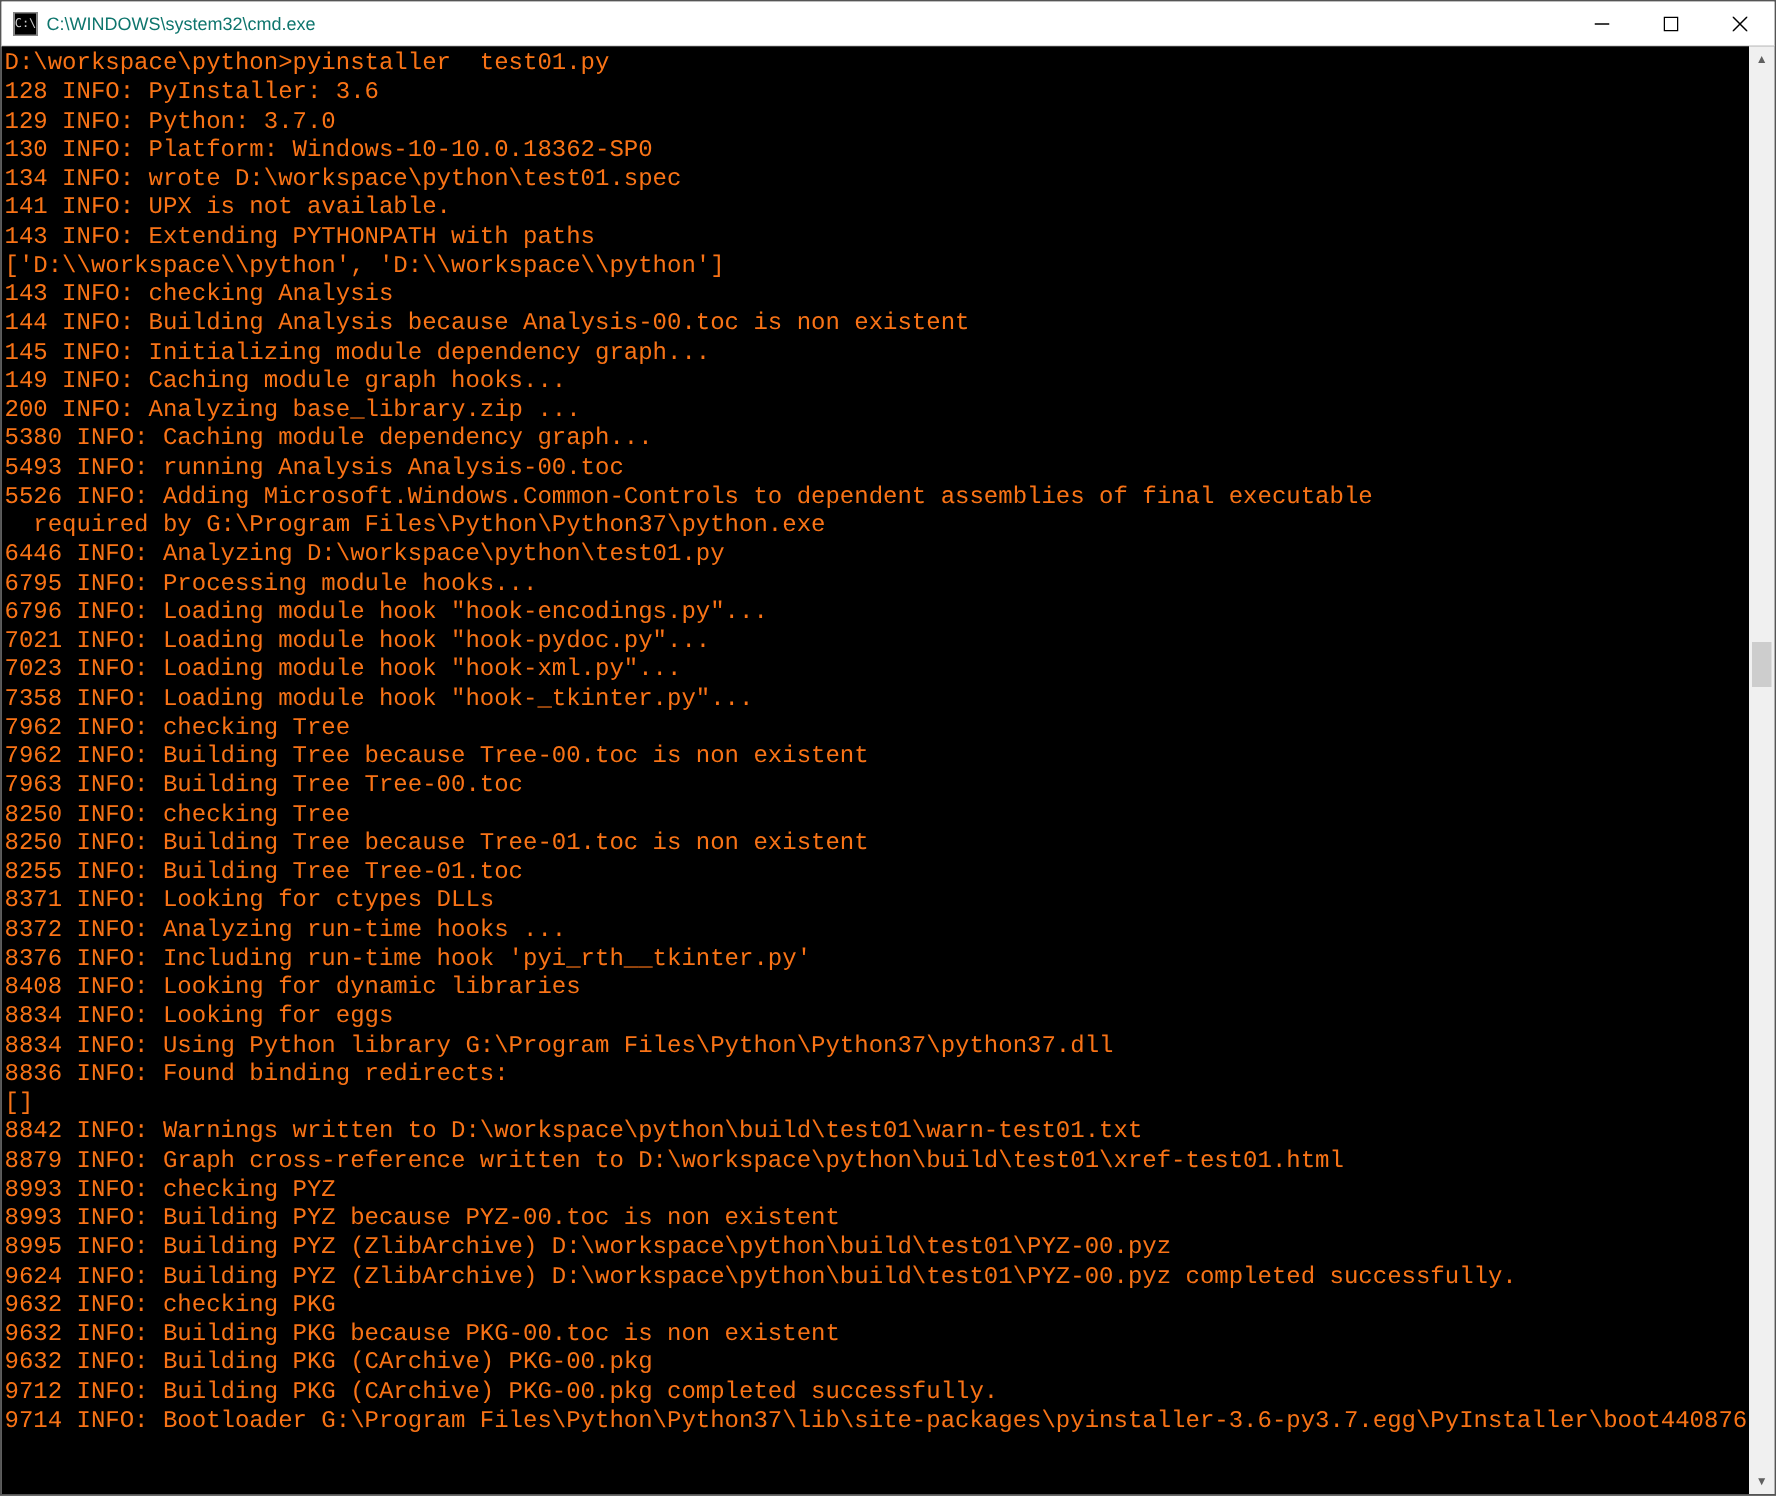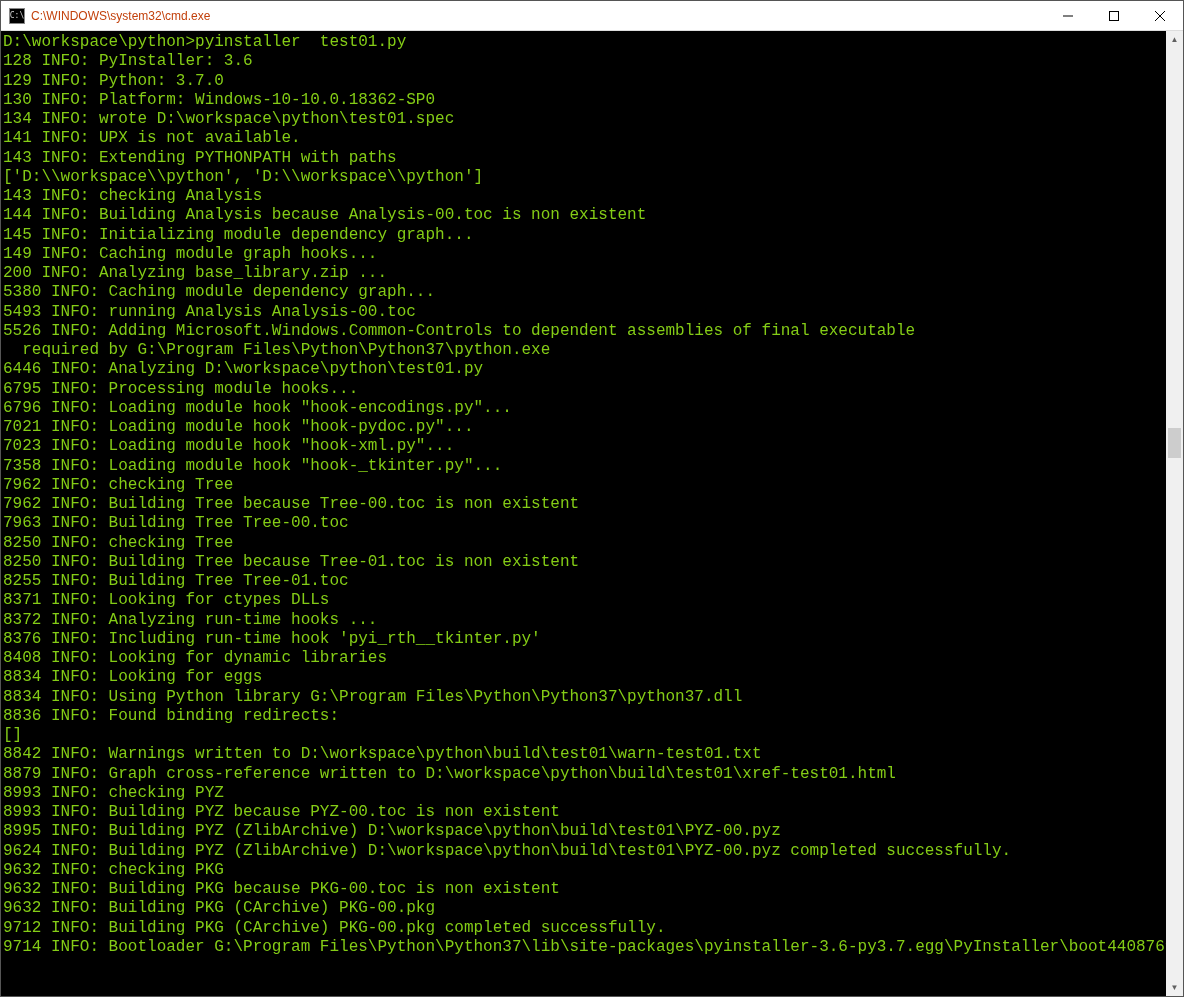--- a/index.html
+++ b/index.html
@@ -26,21 +26,21 @@
     border: 1px solid #888;
     display: inline-flex;
     align-items: center;
     justify-content: center;
     font-size: 8px;
     color: #ccc;
     font-family: monospace;
   }
   .titlebar-title {
     font-size: 12px;
-    color: #c2410c;
+    color: #0f766e;
     flex: 1;
   }
   .win-controls {
     display: flex;
     height: 100%;
   }
   .win-btn {
     width: 46px;
     height: 100%;
     display: flex;
@@ -52,21 +52,21 @@
   }
   .win-btn svg { width: 10px; height: 10px; }
   .terminal-wrap {
     display: flex;
     height: calc(100% - 30px);
     background: #000;
   }
   .terminal {
     flex: 1;
     background: #000;
-    color: #84cc16;
+    color: #f97316;
     font-family: "NSimSun","SimSun","Consolas","Courier New",monospace;
     font-size: 16px;
     line-height: 19.25px;
     padding: 2px 0 0 2px;
     white-space: pre;
     overflow: hidden;
   }
   .terminal .line { display: block; }
   .scrollbar {
     width: 17px;

